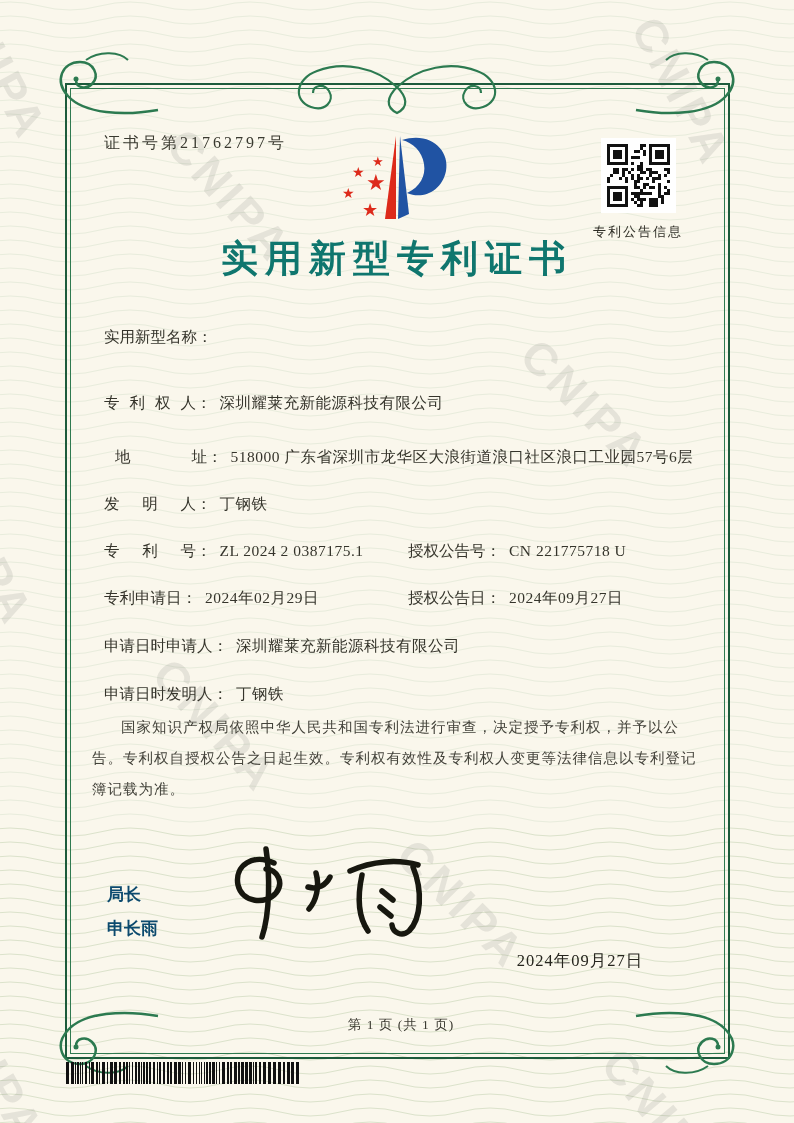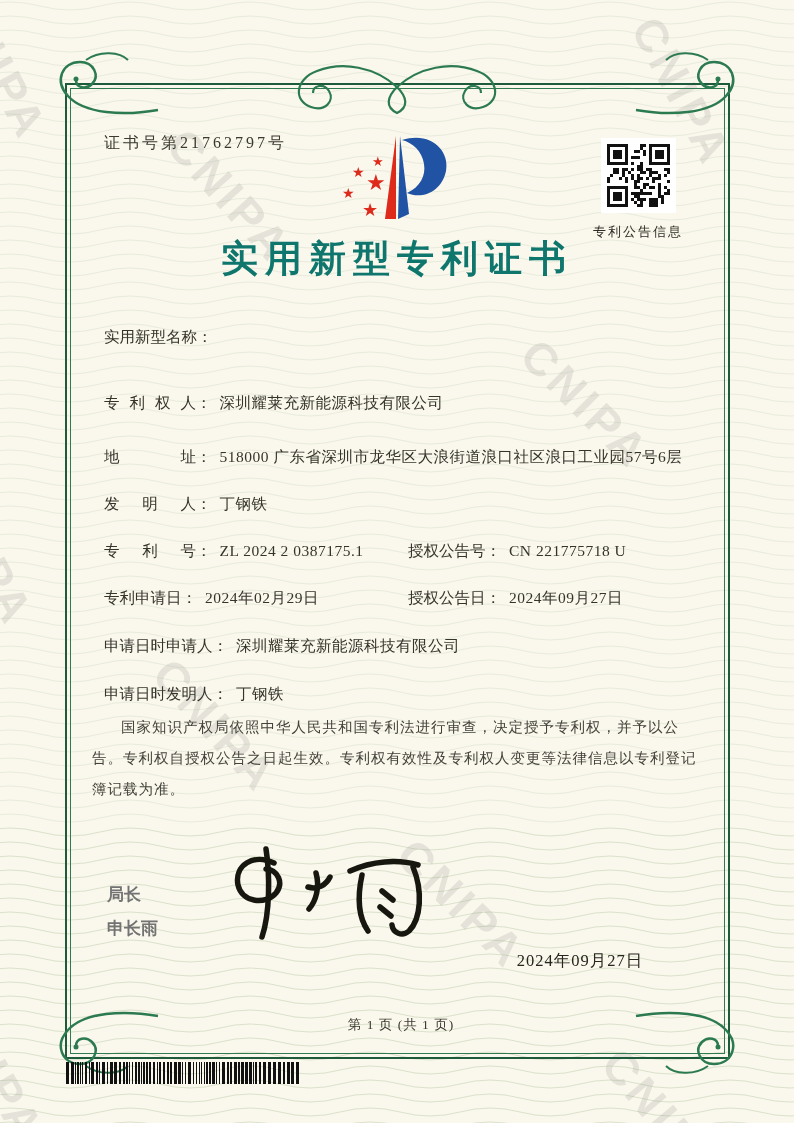--- a/index.html
+++ b/index.html
@@ -30,21 +30,21 @@
        font-size:15.5px;line-height:26px;color:#35342b;}
   .lab{display:inline-block;min-width:92px;text-align-last:justify;text-justify:inter-character;}
   .lab.natural{min-width:0;text-align-last:auto;}
   .colon{margin-right:8px;}
   .val{letter-spacing:0.5px;}
   .val.wrap{width:486px;}
   .row.col2-right{left:408px;}
   .paragraph{position:absolute;left:92px;top:712px;width:614px;font-size:14.5px;
              line-height:31px;text-indent:2em;letter-spacing:1px;color:#43423a;}
   .officials{position:absolute;left:107px;top:878px;font-family:"Liberation Sans","DejaVu Sans",sans-serif;
-             font-weight:bold;font-size:17px;color:#737373;line-height:34px;}
+             font-weight:bold;font-size:17px;color:#0c4a6e;line-height:34px;}
   .signature{position:absolute;left:212px;top:843px;}
   .grant-date{position:absolute;left:470px;top:950px;width:220px;text-align:center;
               font-size:16.5px;letter-spacing:1px;color:#26251e;}
   .page-info{position:absolute;left:4px;top:1016px;width:100%;text-align:center;
              font-size:13.5px;letter-spacing:1px;color:#3c3b32;}
   .barcode{position:absolute;left:66px;top:1062px;}
 </style>
 </head>
 <body>
 
@@ -322,21 +322,21 @@
       <span class="lab">实用新型名称</span>
         <span class="colon">：</span>
     </div>
 
     <div class="row" style="top:390px;">
       <span class="lab">专利权人</span>
         <span class="colon">：</span>
       <span class="val">深圳耀莱充新能源科技有限公司</span>
     </div>
 
-    <div class="row" style="top:444px;">
+    <div class="row" style="top:444px;margin-left:11px;">
       <span class="lab">地址</span>
         <span class="colon">：</span>
       <span class="val wrap">518000 广东省深圳市龙华区大浪街道浪口社区浪口工业园57号6层</span>
     </div>
 
     <div class="row" style="top:491px;">
       <span class="lab">发明人</span>
         <span class="colon">：</span>
       <span class="val">丁钢铁</span>
     </div>

